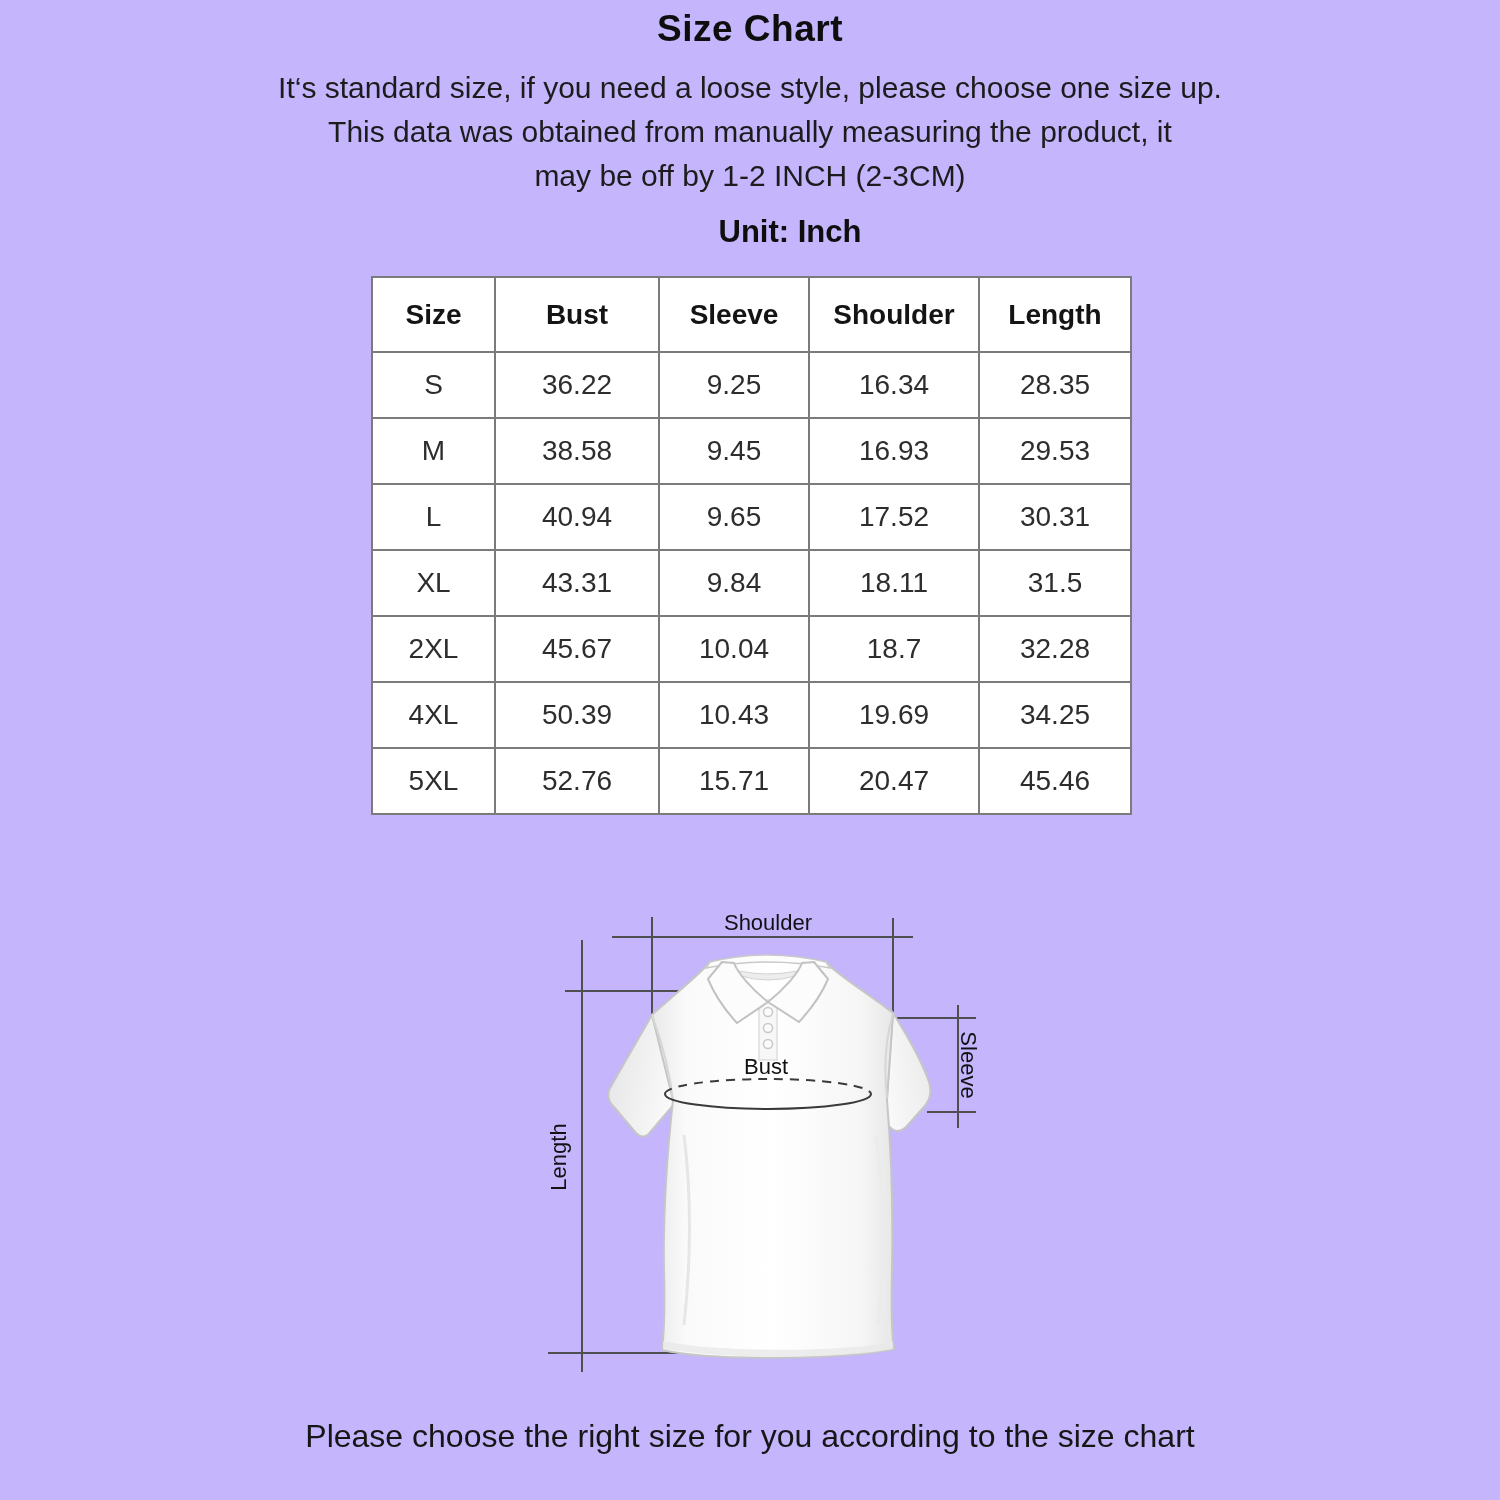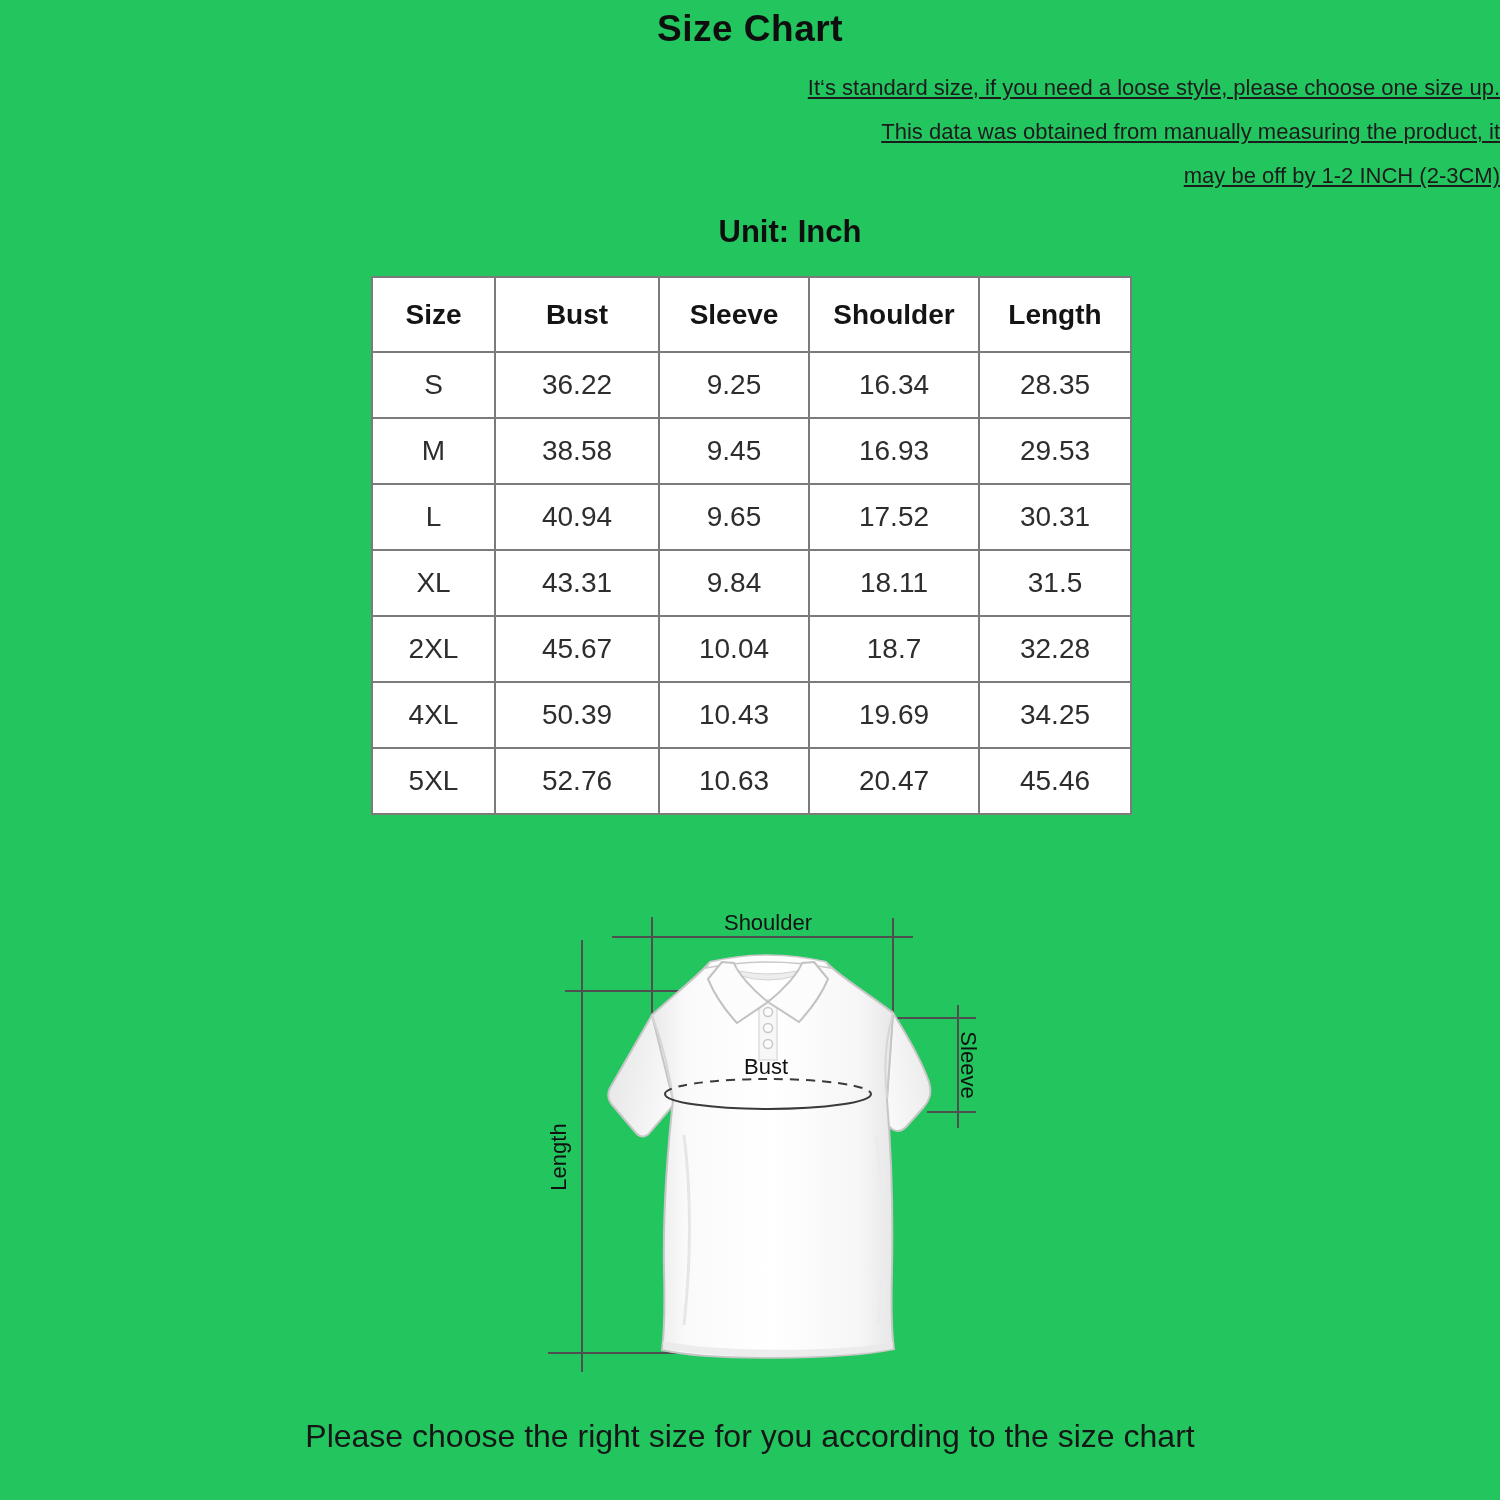--- a/index.html
+++ b/index.html
@@ -1,26 +1,26 @@
 <!DOCTYPE html>
 <html><head>
 <meta charset="utf-8">
 <style>
   html,body{margin:0;padding:0;background:#ffffff;}
   .page{
-    position:relative;width:1500px;height:1500px;background:#22c55e;overflow:hidden;
+    position:relative;width:1500px;height:1500px;background:#c4b5fd;overflow:hidden;
     font-family:"Liberation Sans","DejaVu Sans",sans-serif;color:#151515;
   }
   .title{
     position:absolute;top:6px;left:0;width:100%;text-align:center;
     font-size:37px;font-weight:bold;line-height:46px;color:#0e0e0e;letter-spacing:0.5px;
   }
   .subtitle{
-    position:absolute;top:66px;left:0;width:100%;text-align:right;
-    font-size:22px;line-height:44px;color:#1c1c1c;text-decoration:underline;
+    position:absolute;top:66px;left:0;width:100%;text-align:center;
+    font-size:30px;line-height:44px;color:#1c1c1c;
   }
   .subtitle span{display:block;}
   .unit{
     position:absolute;top:214px;left:0;width:100%;text-align:center;
     font-size:31px;font-weight:bold;color:#0e0e0e;margin-left:40px;
   }
   table.size-table{
     position:absolute;left:371px;top:276px;border-collapse:collapse;table-layout:fixed;
     background:#ffffff;
   }
@@ -112,21 +112,21 @@
       <tr>
         <td>4XL</td>
         <td>50.39</td>
         <td>10.43</td>
         <td>19.69</td>
         <td>34.25</td>
       </tr>
       <tr>
         <td>5XL</td>
         <td>52.76</td>
-        <td>10.63</td>
+        <td>15.71</td>
         <td>20.47</td>
         <td>45.46</td>
       </tr>
     </tbody>
   </table>
 
   <svg class="diagram" width="470" height="485" viewBox="0 0 470 485">
     <defs>
       <linearGradient id="bodyGrad" x1="0" y1="0" x2="1" y2="0">
         <stop offset="0" stop-color="#e9e9e9"></stop>

